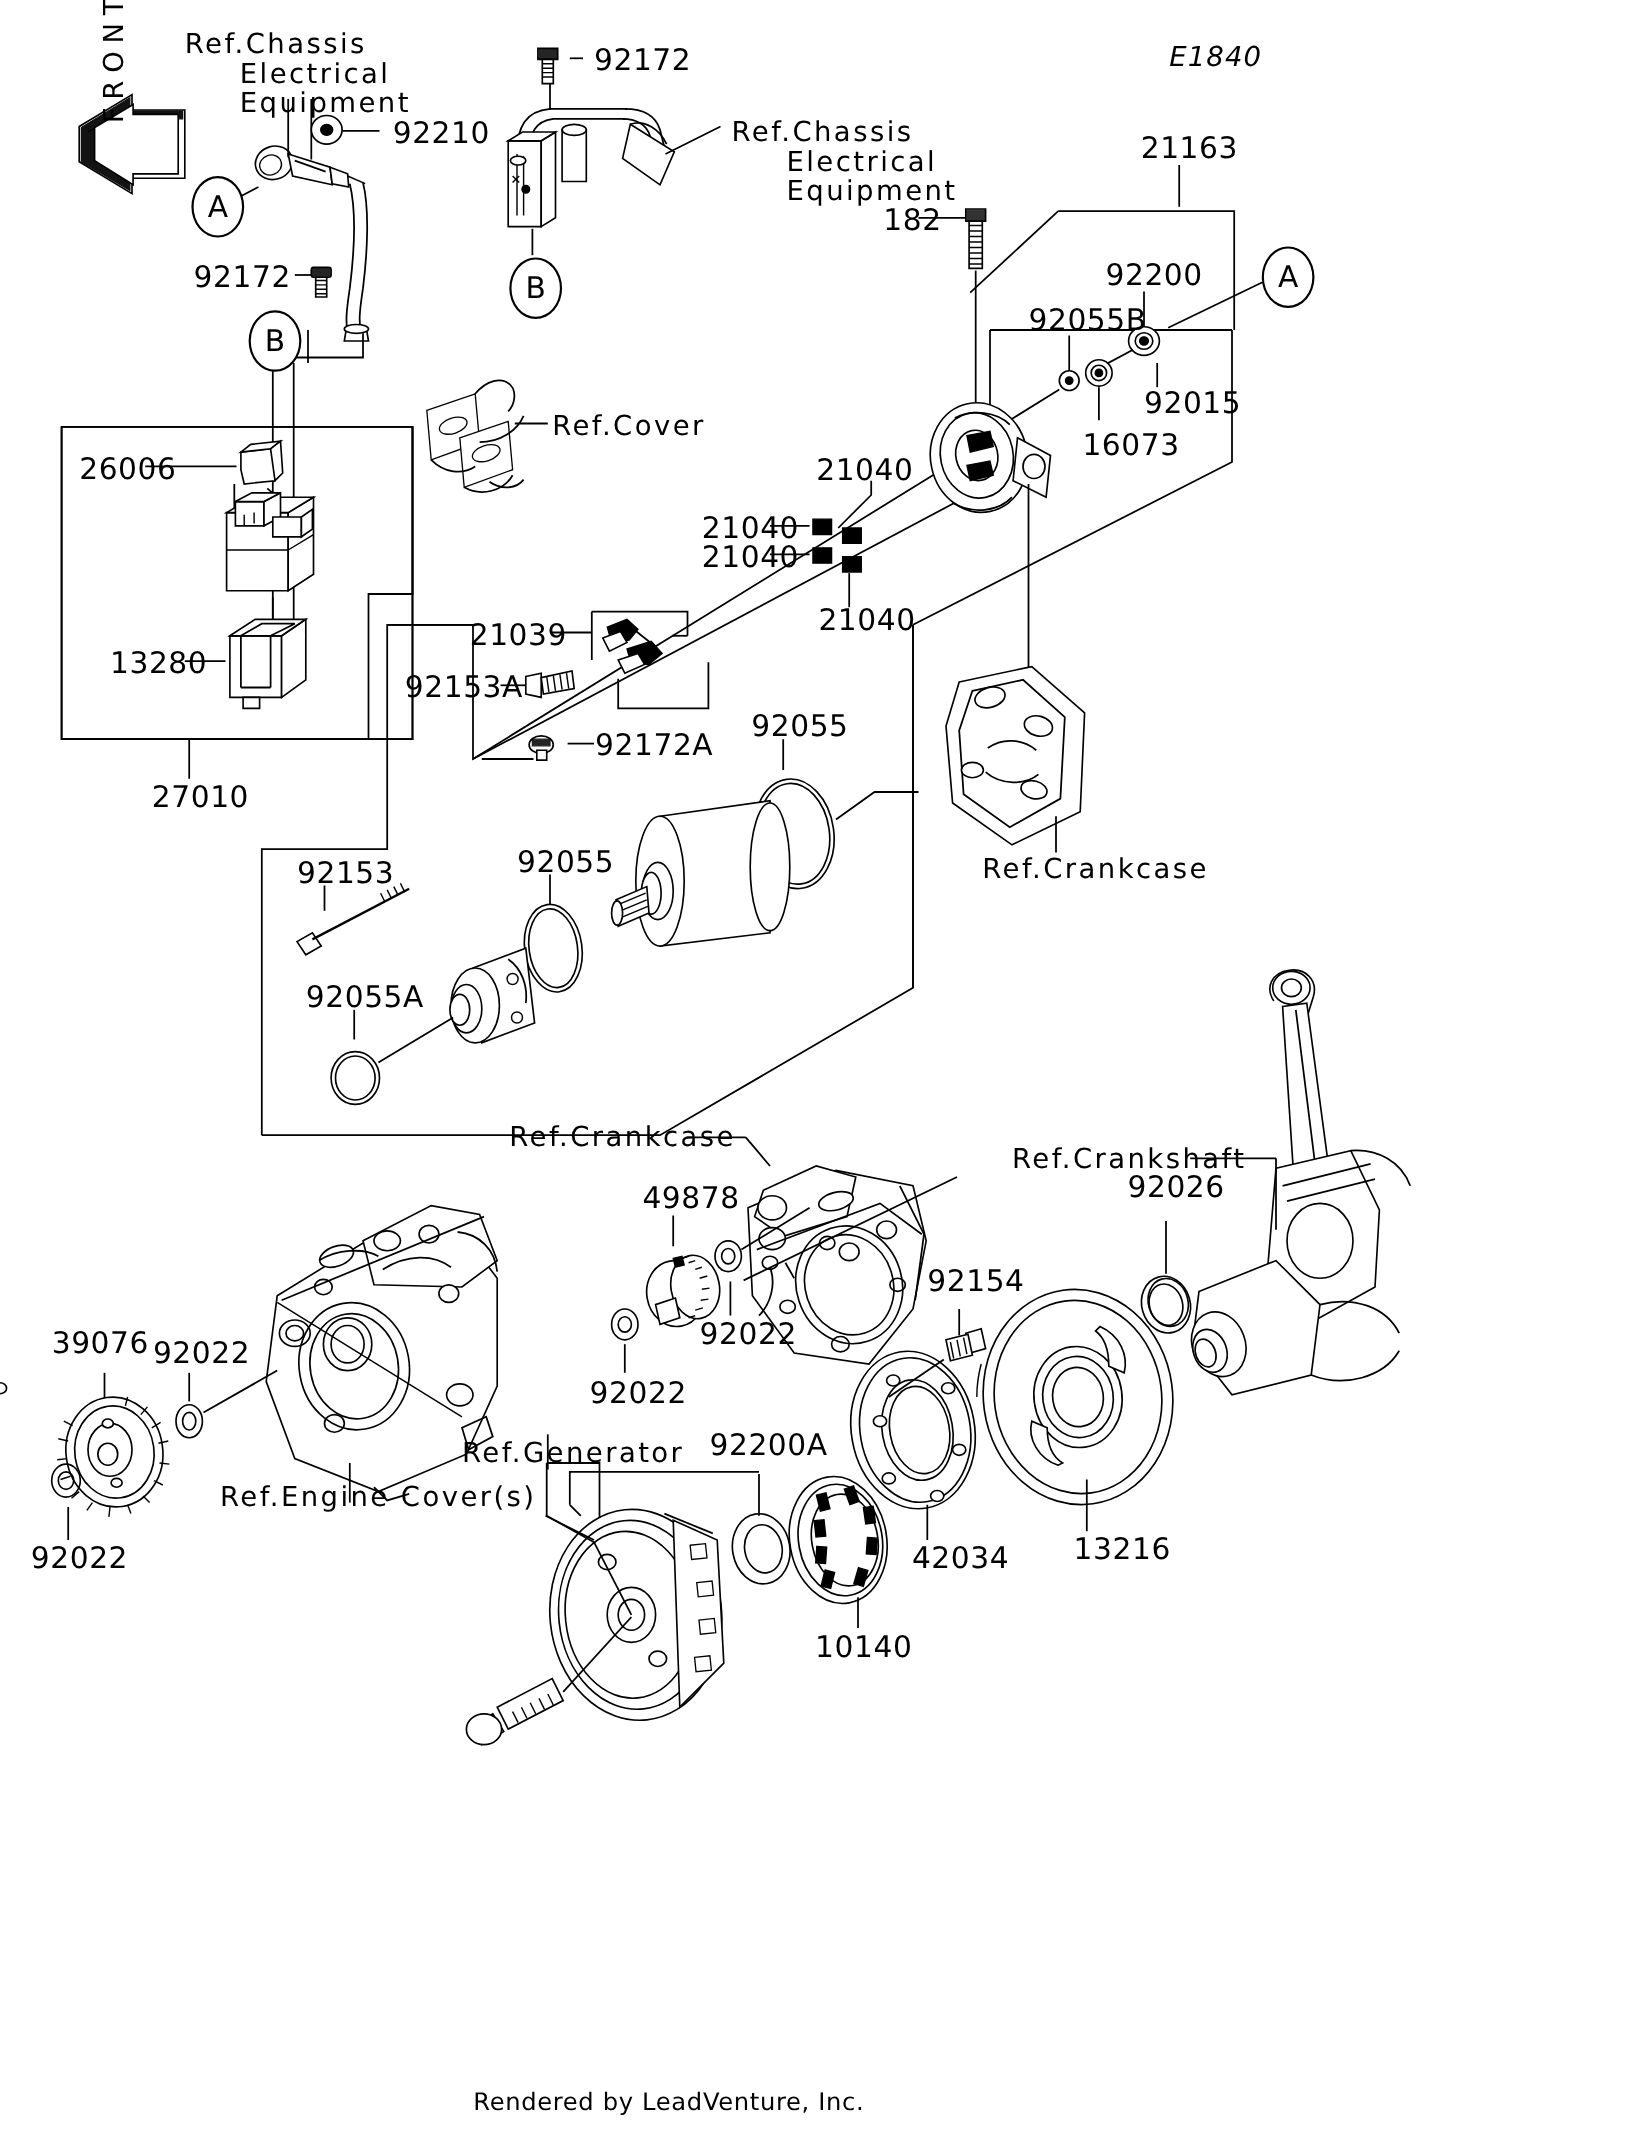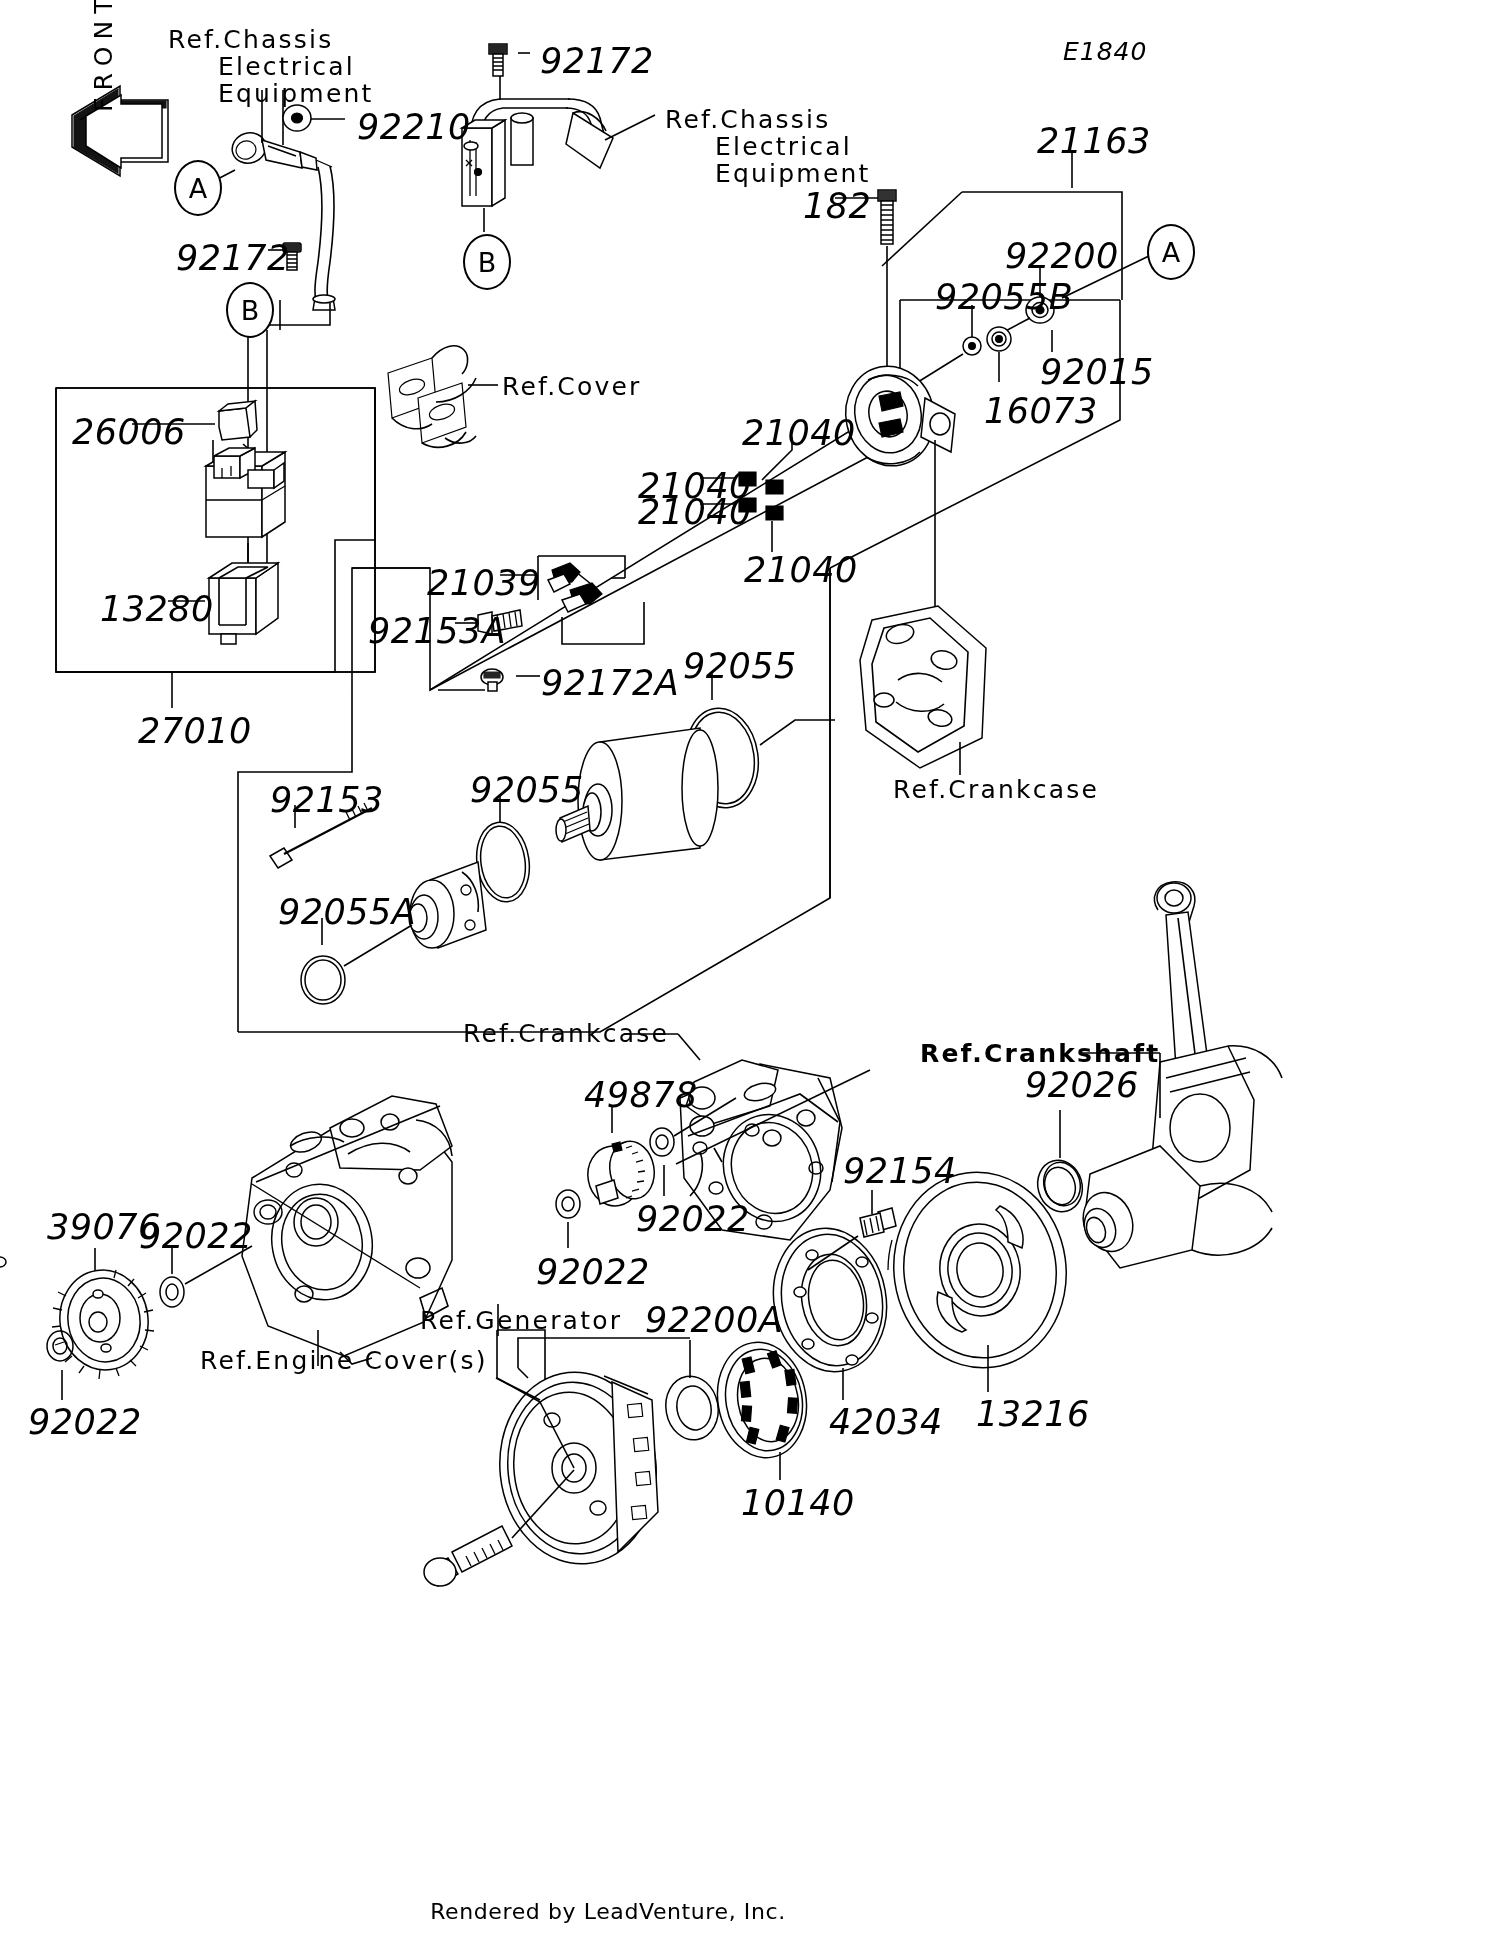--- a/index.html
+++ b/index.html
@@ -14,21 +14,21 @@
   
   .lbl{
     position:absolute;
     color:#000;
     font-family:"DejaVu Sans","Liberation Sans",sans-serif;
     font-size:26px;
     letter-spacing:1.5px;
     white-space:pre;
     line-height:1.28;
   }
-  .lbl.pn{letter-spacing:0.5px;font-size:35px;font-style:italic;}
+  .lbl.pn{letter-spacing:0.5px;font-size:27px;}
   .lbl.ref{letter-spacing:2.2px;font-size:25px;}
   .lbl.sheetcode{font-size:25px;letter-spacing:1px;}
   .lbl.footer{font-size:22px;letter-spacing:0.6px;}
   .lbl.center{transform:translateX(-50%);}
 
   
   .circle-call{
     position:absolute;
     width:44px;height:52px;
     border:2.2px solid #000;
@@ -587,21 +587,21 @@
   <div class="lbl ref" style="left:665px;top:104px;">Ref.Chassis</div>
   <div class="lbl ref" style="left:715px;top:131px;">Electrical</div>
   <div class="lbl ref" style="left:715px;top:158px;">Equipment</div>
 
   <div class="lbl ref" style="left:502px;top:371px;">Ref.Cover</div>
 
   <div class="lbl ref" style="left:893px;top:774px;">Ref.Crankcase</div>
 
   <div class="lbl ref" style="left:463px;top:1018px;">Ref.Crankcase</div>
 
-  <div class="lbl ref" style="left:920px;top:1038px;font-weight:bold;">Ref.Crankshaft</div>
+  <div class="lbl ref" style="left:920px;top:1038px;">Ref.Crankshaft</div>
 
   <div class="lbl ref" style="left:200px;top:1345px;">Ref.Engine Cover(s)</div>
 
   <div class="lbl ref" style="left:420px;top:1305px;">Ref.Generator</div>
 
   <div class="lbl pn" style="left:540px;top:39px;">92172</div>
   <div class="lbl pn" style="left:357px;top:105px;">92210</div>
   <div class="lbl pn" style="left:176px;top:236px;">92172</div>
   <div class="lbl pn" style="left:803px;top:184px;">182</div>
   <div class="lbl pn" style="left:1037px;top:119px;">21163</div>

